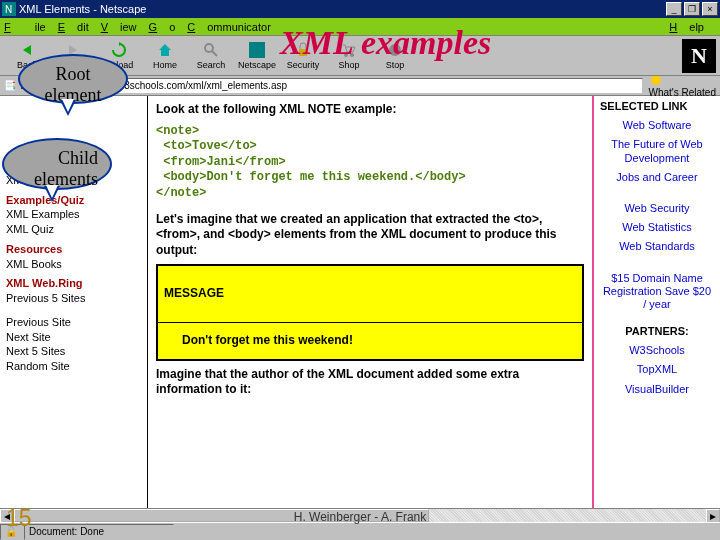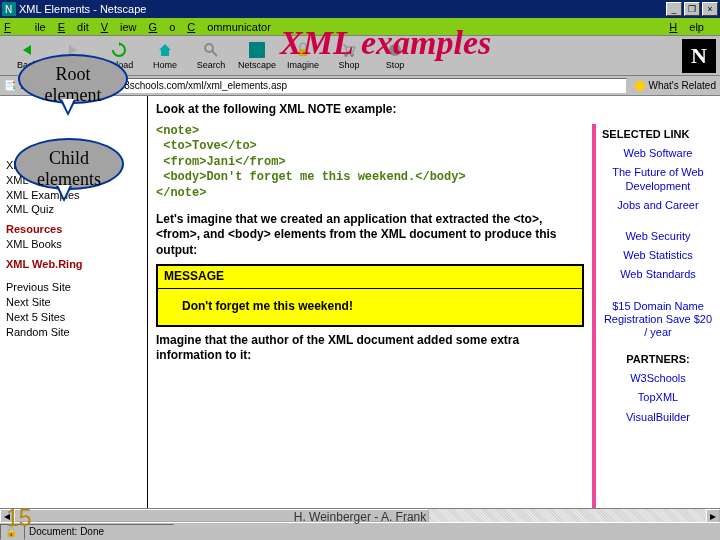--- a/index.html
+++ b/index.html
@@ -13,43 +13,43 @@
 .menubar .u { text-decoration: underline; }
 .toolbar { background: #c0c0c0; height: 40px; display: flex; align-items: center; padding: 0 4px; border-bottom: 1px solid #808080; font-family: "MS Sans Serif", sans-serif; font-size: 9px; position: relative; }
 .tbtn { display: flex; flex-direction: column; align-items: center; justify-content: center; width: 46px; height: 36px; cursor: pointer; }
 .tbtn .ticon { width: 18px; height: 18px; display: flex; align-items: center; justify-content: center; }
 .tbtn .tlabel { margin-top: 1px; }
 .nlogo { width: 34px; height: 34px; background: #000; display: flex; align-items: center; justify-content: center; color: #fff; font-weight: bold; font-size: 22px; font-family: Georgia, serif; position: absolute; right: 4px; }
 .banner { position: absolute; top: 24px; left: 280px; font-family: "Times New Roman", serif; font-size: 34px; color: #cc0044; font-weight: bold; font-style: italic; z-index: 5; }
 .locbar { background: #c0c0c0; height: 20px; display: flex; align-items: center; padding: 0 4px; border-bottom: 1px solid #808080; font-family: "MS Sans Serif", sans-serif; font-size: 10px; }
 .locbar .label { margin-right: 4px; }
 .locbar input { flex: 1; height: 16px; font-size: 10px; padding: 0 2px; border: 1px inset #c0c0c0; background: #fff; }
-.locbar .related { margin-left: 6px; display: flex; align-items: center; }
+.locbar .related { margin-left: 6px; display: flex; align-items: flex-start; flex-direction: column; }
 .content { display: flex; height: 424px; background: #fff; }
 .leftcol { width: 148px; border-right: 1px solid #000; padding: 4px 6px; font-family: Verdana, sans-serif; font-size: 11px; line-height: 1.25; overflow: hidden; }
 .leftcol .hdr { font-weight: bold; color: #990000; margin-top: 6px; }
 .leftcol div { margin-bottom: 1px; }
 .midcol { flex: 1; padding: 6px 8px; font-family: Verdana, sans-serif; font-size: 12px; line-height: 1.3; font-weight: bold; }
 .codeblock { font-family: "Courier New", monospace; font-size: 12px; white-space: pre; margin: 6px 0 10px 0; color: #4d7c0f; }
 .msgbox { border: 2px solid #000; background: #ffff00; padding: 0; margin: 6px 0; font-size: 12px; }
-.msgbox .mhdr { border-bottom: 1px solid #000; padding: 3px 6px; font-family: Verdana, sans-serif; }
+.msgbox .mhdr { border-bottom: 1px solid #000; padding: 20px 6px; font-family: Verdana, sans-serif; }
 .msgbox .maddr { padding: 3px 6px; font-family: Verdana, sans-serif; border-bottom: 1px solid #000; }
 .msgbox .mbody { padding: 10px 24px; font-family: Verdana, sans-serif; }
-.rightcol { width: 128px; border-left: 4px solid #ec4899; padding: 4px 6px; font-family: Verdana, sans-serif; font-size: 11px; text-align: center; line-height: 1.2; margin-top: 28px; }
+.rightcol { width: 128px; border-left: 2px solid #ec4899; padding: 4px 6px; font-family: Verdana, sans-serif; font-size: 11px; text-align: center; line-height: 1.2; }
 .rightcol .rhdr { font-weight: bold; font-size: 11px; text-align: left; margin-bottom: 4px; }
 .rightcol .rlink { color: #0000cc; margin: 6px 0; }
 .statusbar { position: absolute; bottom: 0; left: 0; right: 0; height: 18px; background: #c0c0c0; border-top: 1px solid #fff; display: flex; align-items: center; font-size: 10px; font-family: "MS Sans Serif", sans-serif; }
 .statusbar .cell { border: 1px inset #c0c0c0; height: 16px; padding: 0 4px; display: flex; align-items: center; margin-right: 2px; }
 .statusbar .sb1 { width: 22px; }
 .statusbar .sb2 { width: 150px; }
 .footer-credit { position: absolute; bottom: 16px; left: 0; right: 0; text-align: center; font-size: 12px; font-family: "MS Sans Serif", sans-serif; color: #333; z-index: 3; }
 .slidenum { position: absolute; bottom: 8px; left: 6px; font-size: 23px; color: #b8860b; font-family: Arial; z-index: 4; }
 .callout { position: absolute; background: #a3a3a3; border: 2px solid #003399; border-radius: 50%; padding: 8px 12px; font-family: "Times New Roman", serif; font-size: 18px; text-align: center; z-index: 6; }
 .callout.c1 { top: 54px; left: 18px; width: 110px; height: 50px; }
-.callout.c2 { top: 138px; left: 14px; width: 110px; height: 52px; }
+.callout.c2 { top: 138px; left: 2px; width: 110px; height: 52px; text-align: right; }
 .callout .tail { position: absolute; width: 0; height: 0; }
 .callout.c1 .tail { bottom: -14px; left: 40px; border-left: 8px solid transparent; border-right: 8px solid transparent; border-top: 16px solid #003399; }
 .callout.c1 .tail::after { content: ""; position: absolute; top: -17px; left: -6px; border-left: 6px solid transparent; border-right: 6px solid transparent; border-top: 13px solid #fff; }
 .callout.c2 .tail { bottom: -14px; left: 40px; border-left: 8px solid transparent; border-right: 8px solid transparent; border-top: 16px solid #003399; }
 .callout.c2 .tail::after { content: ""; position: absolute; top: -17px; left: -6px; border-left: 6px solid transparent; border-right: 6px solid transparent; border-top: 13px solid #fff; }
 svg { display: block; }
 .hscroll { position: absolute; bottom: 18px; left: 0; right: 0; height: 14px; background: #c0c0c0; border-top: 1px solid #808080; display: flex; }
 .hscroll .arrow { width: 14px; height: 14px; background: #c0c0c0; border: 1px outset #fff; display: flex; align-items: center; justify-content: center; }
 .hscroll .track { flex: 1; background: repeating-linear-gradient(45deg, #d4d4d4, #d4d4d4 1px, #e8e8e8 1px, #e8e8e8 2px); position: relative; }
 .hscroll .thumb { position: absolute; left: 0; top: 0; width: 60%; height: 100%; background: #c0c0c0; border: 1px outset #fff; }
@@ -132,21 +132,21 @@
       </span>
       <span class="tlabel">Netscape</span>
     </div>
   <div class="tbtn">
       <span class="ticon">
         <svg width="16" height="16">
           <rect x="4" y="7" width="8" height="7" fill="#ccaa00"></rect>
           <path d="M5 7 L5 4 A3 3 0 0 1 11 4 L11 7" stroke="#888" fill="none"></path>
         </svg>
       </span>
-      <span class="tlabel">Imagine</span>
+      <span class="tlabel">Security</span>
     </div>
   <div class="tbtn">
       <span class="ticon">
         <svg width="16" height="16">
           <circle cx="5" cy="13" r="2" fill="#888"></circle>
           <circle cx="11" cy="13" r="2" fill="#888"></circle>
           <path d="M2 3 L4 3 L6 10 L12 10 L14 5 L5 5" stroke="#888" fill="none"></path>
         </svg>
       </span>
       <span class="tlabel">Shop</span>
@@ -174,25 +174,27 @@
       </svg>
     <span>What's Related</span>
   </span>
 </div>
 
 <div class="content">
   <div class="leftcol">
     <div style="height:58px"></div>
     <div>XML Behaviors</div>
     <div>XML Technologies</div>
+    <div class="hdr">Examples/Quiz</div>
     <div>XML Examples</div>
     <div>XML Quiz</div>
     <div class="hdr">Resources</div>
     <div>XML Books</div>
     <div class="hdr">XML Web.Ring</div>
+    <div>Previous 5 Sites</div>
     <div style="height:8px"></div>
     <div>Previous Site</div>
     <div>Next Site</div>
     <div>Next 5 Sites</div>
     <div>Random Site</div>
   </div>
 
   <div class="midcol">
     <p>Look at the following XML NOTE example:</p>
     <div class="codeblock">&lt;note&gt;

